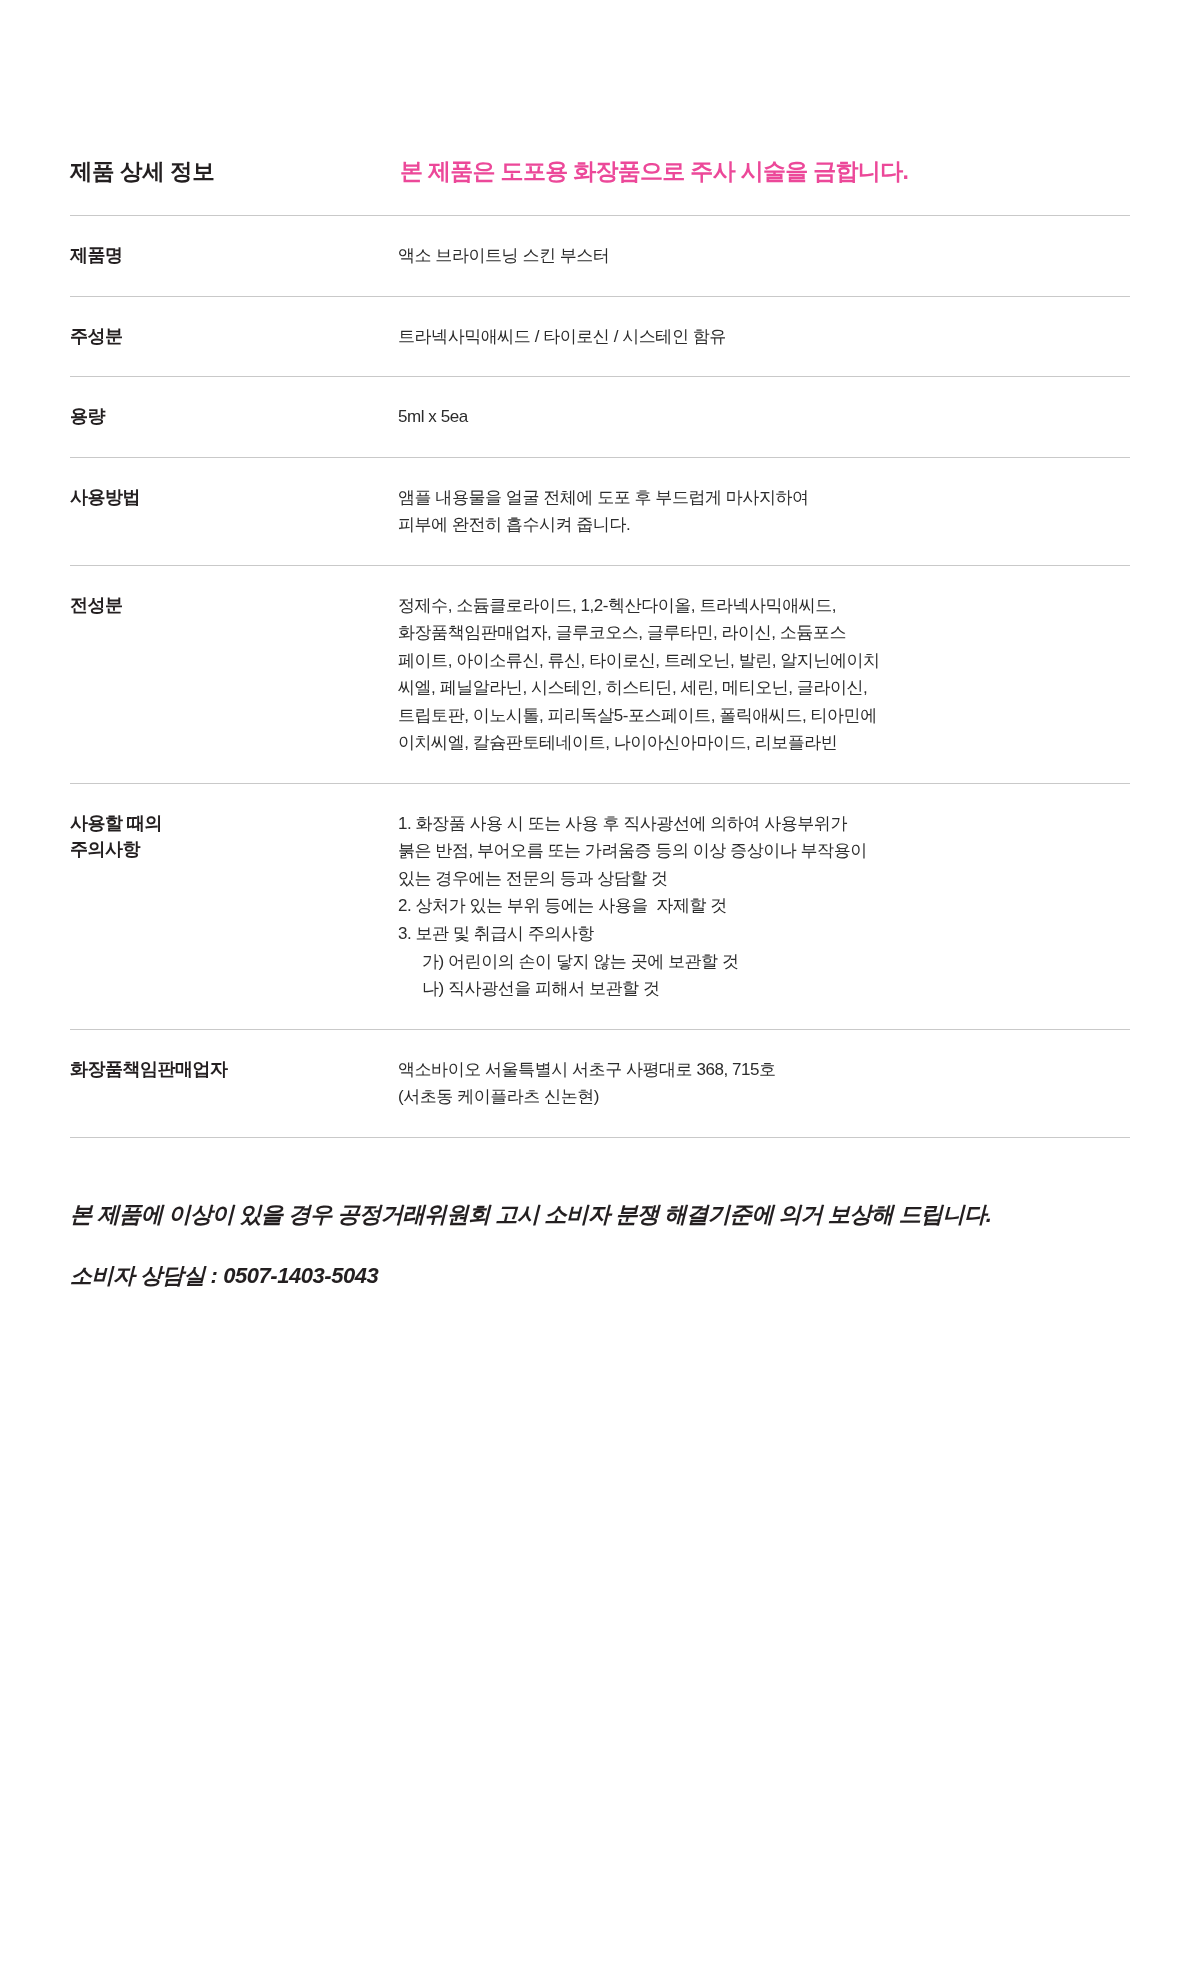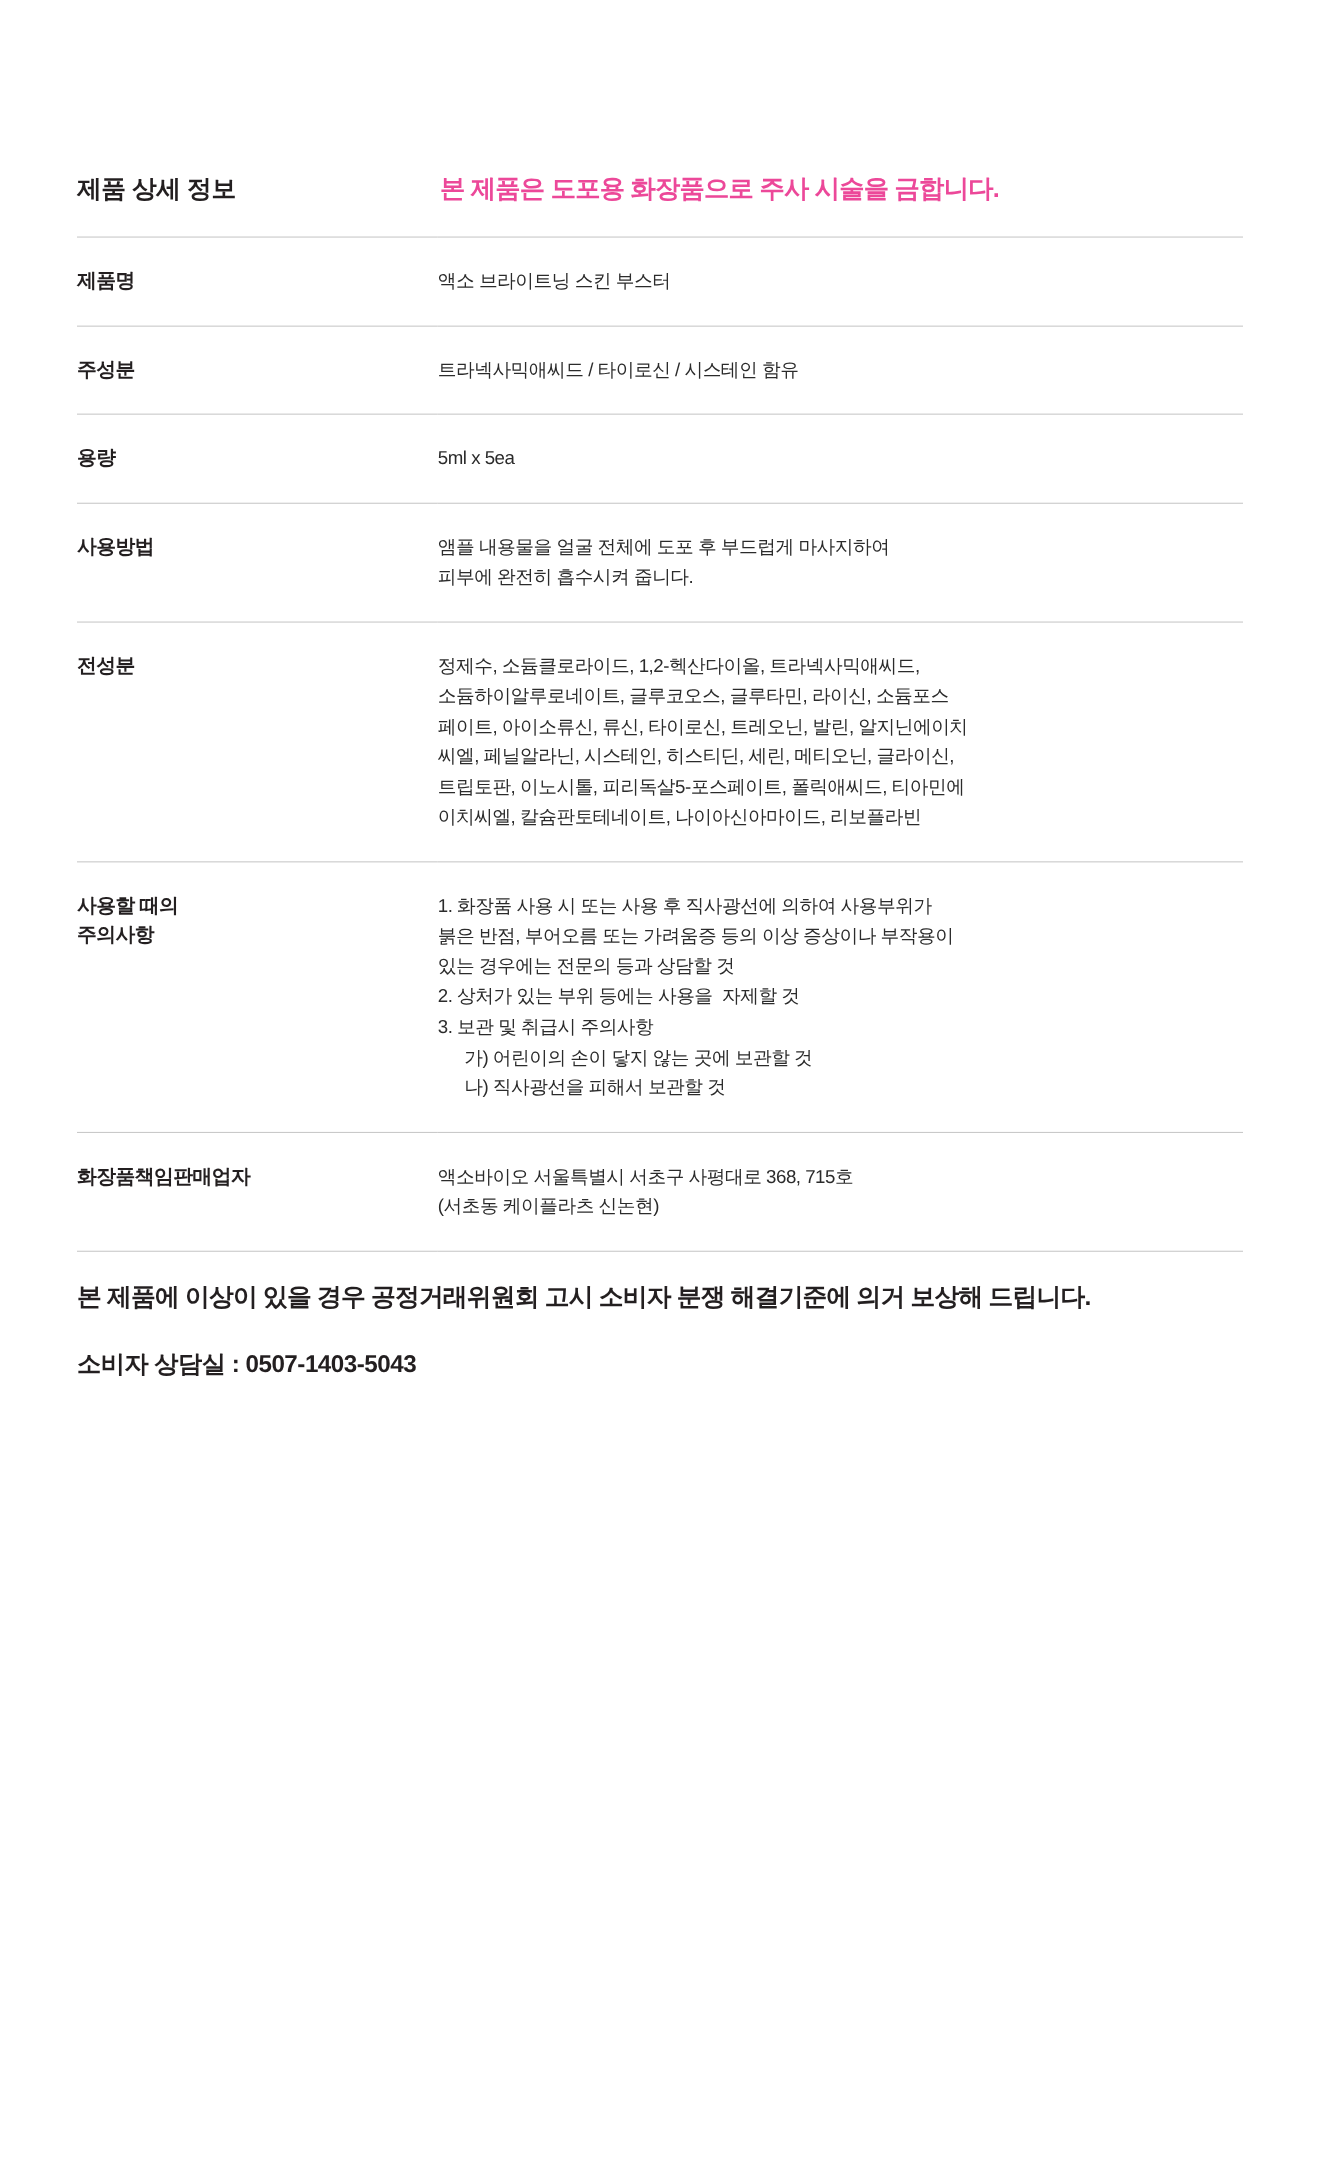--- a/index.html
+++ b/index.html
@@ -84,21 +84,22 @@
   .cell-line {
     display: block;
     white-space: pre-wrap;
   }
   .cell-line.indent {
     padding-left: 24px;
   }
 
   
   .footer {
-    margin-top: 24px;
+    margin-top: 60px;
+    font-style: italic;
   }
   .footer-main {
     font-size: 22.5px;
     font-weight: bold;
     letter-spacing: -0.72px;
     color: #231f20;
     line-height: 1.5;
   }
   .footer-sub {
     font-size: 22px;
@@ -150,21 +151,21 @@
             <th style="white-space: pre-line;">사용방법</th>
             <td>
               <span class="cell-line">앰플 내용물을 얼굴 전체에 도포 후 부드럽게 마사지하여</span>
               <span class="cell-line">피부에 완전히 흡수시켜 줍니다.</span>
             </td>
           </tr>
           <tr>
             <th style="white-space: pre-line;">전성분</th>
             <td>
               <span class="cell-line">정제수, 소듐클로라이드, 1,2-헥산다이올, 트라넥사믹애씨드,</span>
-              <span class="cell-line">소듐하이알루로네이트, 글루코오스, 글루타민, 라이신, 소듐포스</span>
+              <span class="cell-line">화장품책임판매업자, 글루코오스, 글루타민, 라이신, 소듐포스</span>
               <span class="cell-line">페이트, 아이소류신, 류신, 타이로신, 트레오닌, 발린, 알지닌에이치</span>
               <span class="cell-line">씨엘, 페닐알라닌, 시스테인, 히스티딘, 세린, 메티오닌, 글라이신,</span>
               <span class="cell-line">트립토판, 이노시톨, 피리독살5-포스페이트, 폴릭애씨드, 티아민에</span>
               <span class="cell-line">이치씨엘, 칼슘판토테네이트, 나이아신아마이드, 리보플라빈</span>
             </td>
           </tr>
           <tr>
             <th style="white-space: pre-line;">사용할 때의
 주의사항</th>
             <td>

